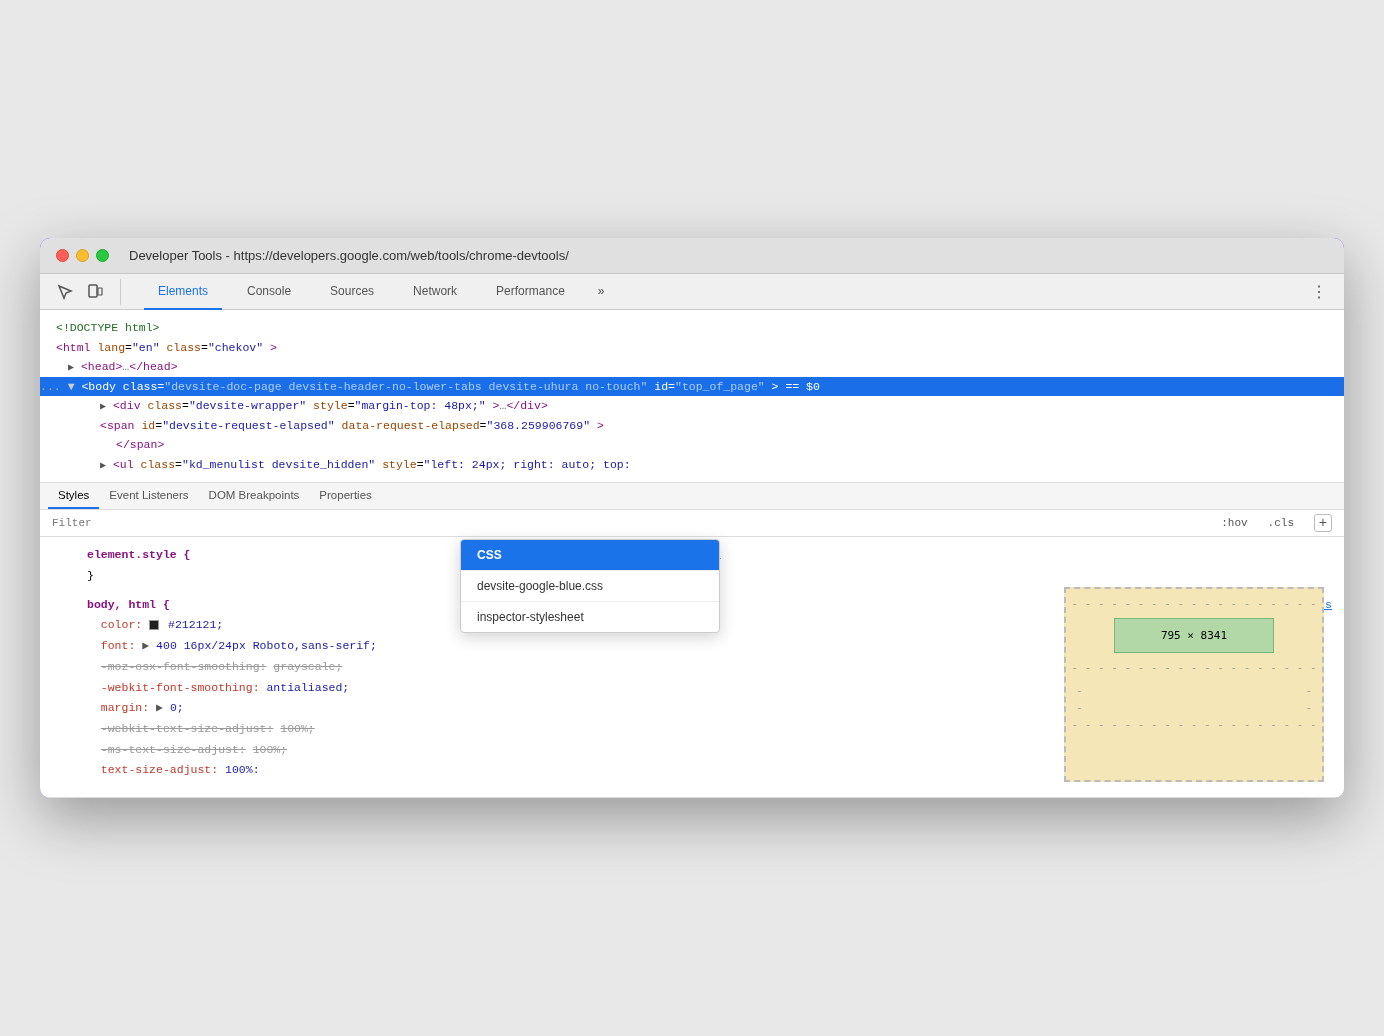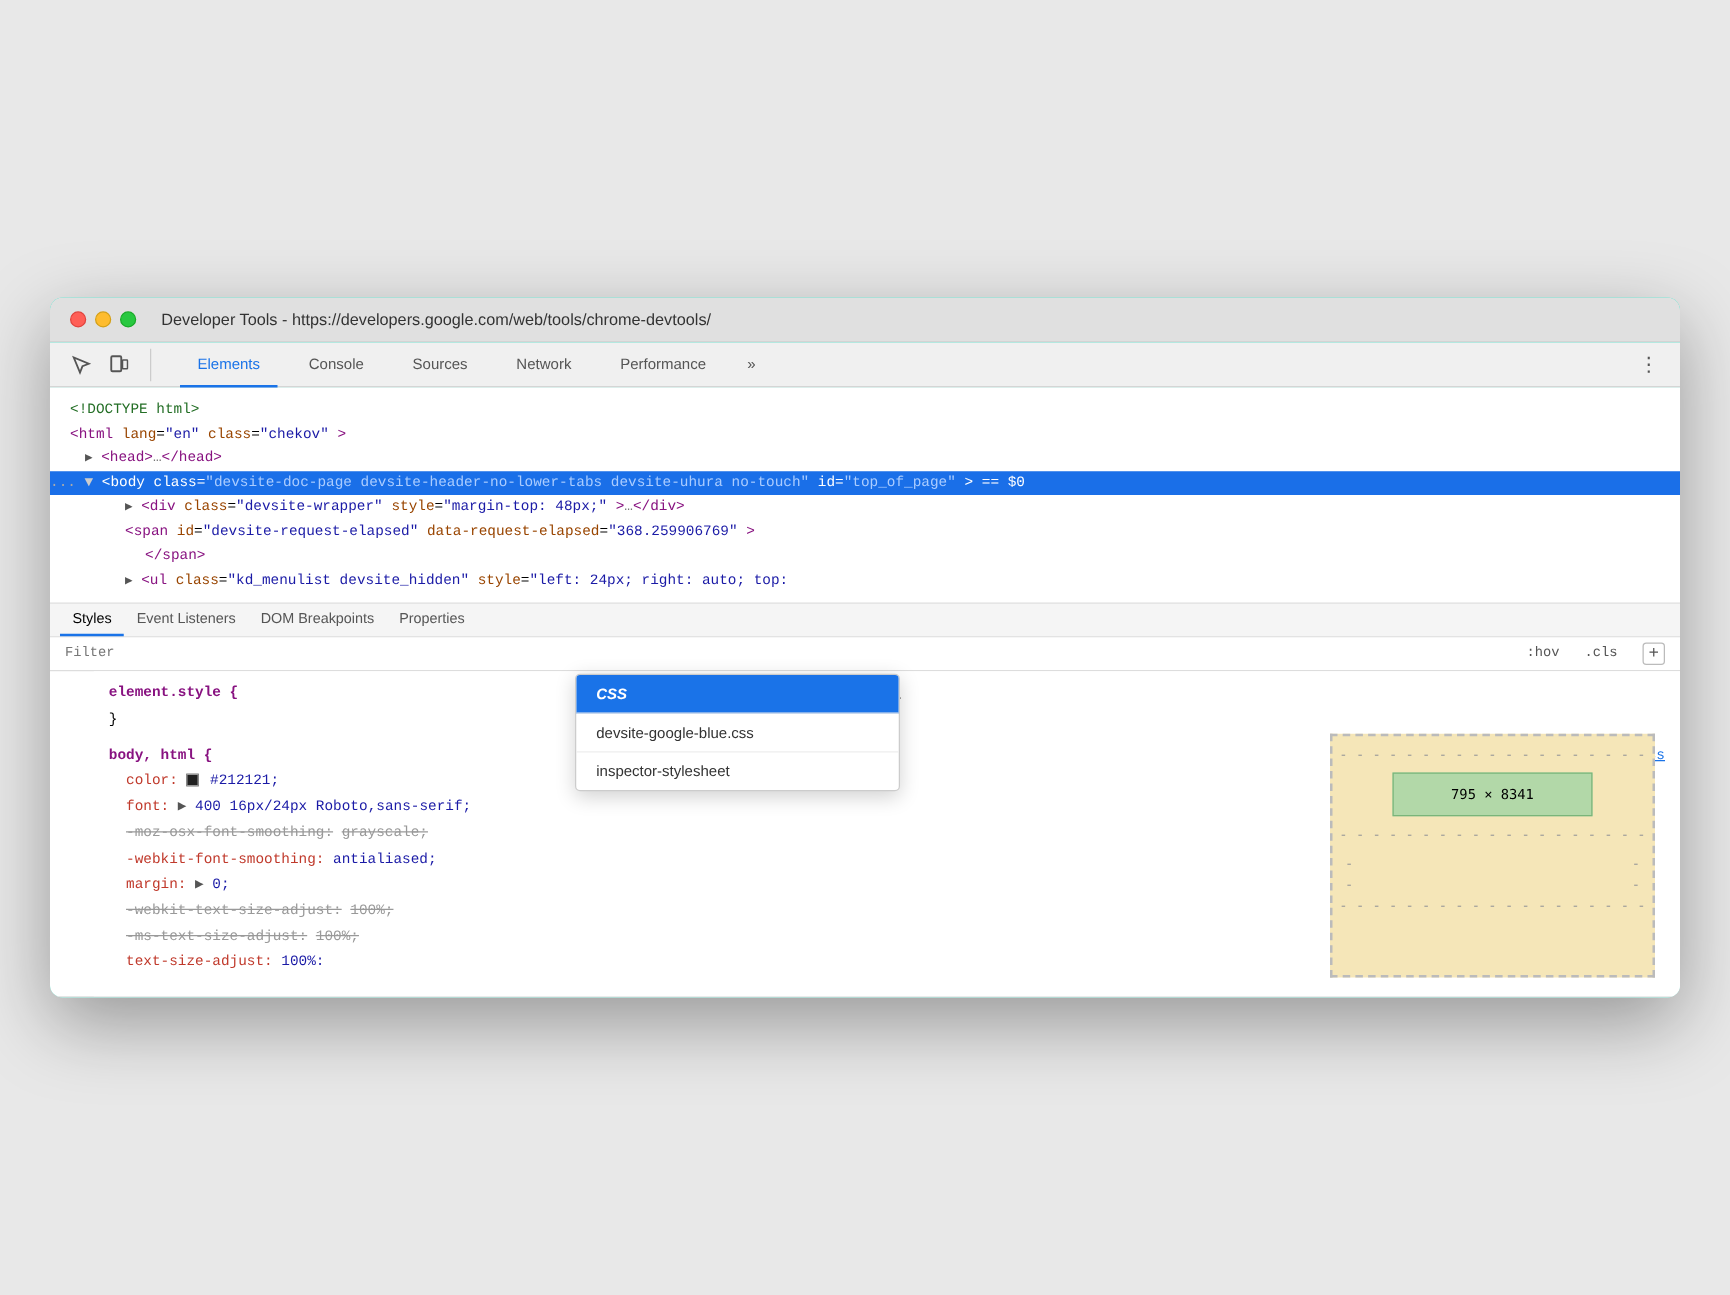--- a/index.html
+++ b/index.html
@@ -6,21 +6,21 @@
     body {
       background: #e8e8e8;
       font-family: -apple-system, BlinkMacSystemFont, 'Helvetica Neue', sans-serif;
       display: flex;
       justify-content: center;
       align-items: center;
       min-height: 100vh;
       padding: 40px;
     }
     .window {
-      background: #5eead4;
+      background: #8b5cf6;
       border-radius: 10px;
       box-shadow: 0 20px 60px rgba(0,0,0,0.35);
       width: 1314px;
       overflow: hidden;
     }
     
     .title-bar {
       background: #e0e0e0;
       border-bottom: 1px solid #c8c8c8;
       padding: 10px 16px;
@@ -244,21 +244,20 @@
       padding: 8px 16px;
       font-size: 12px;
       cursor: pointer;
       border-bottom: 1px solid #eee;
     }
     .dropdown-item:last-child { border-bottom: none; }
     .dropdown-item.active {
       background: #1a73e8;
       color: #fff;
       font-weight: bold;
-      font-style: italic;
     }
     .dropdown-item.normal { color: #333; }
     
     .styles-body {
       position: relative;
       padding-left: 35px;
     }
     .cursor-arrow {
       position: absolute;
       font-size: 18px;

